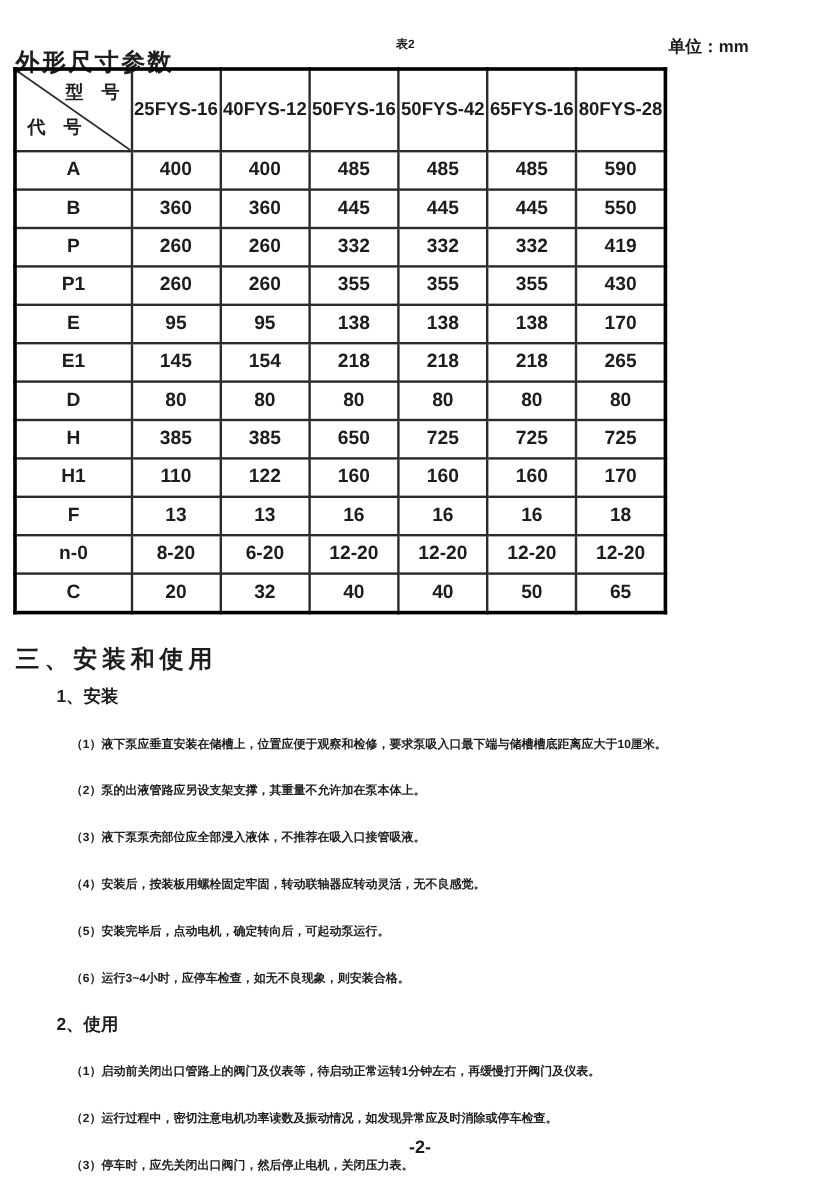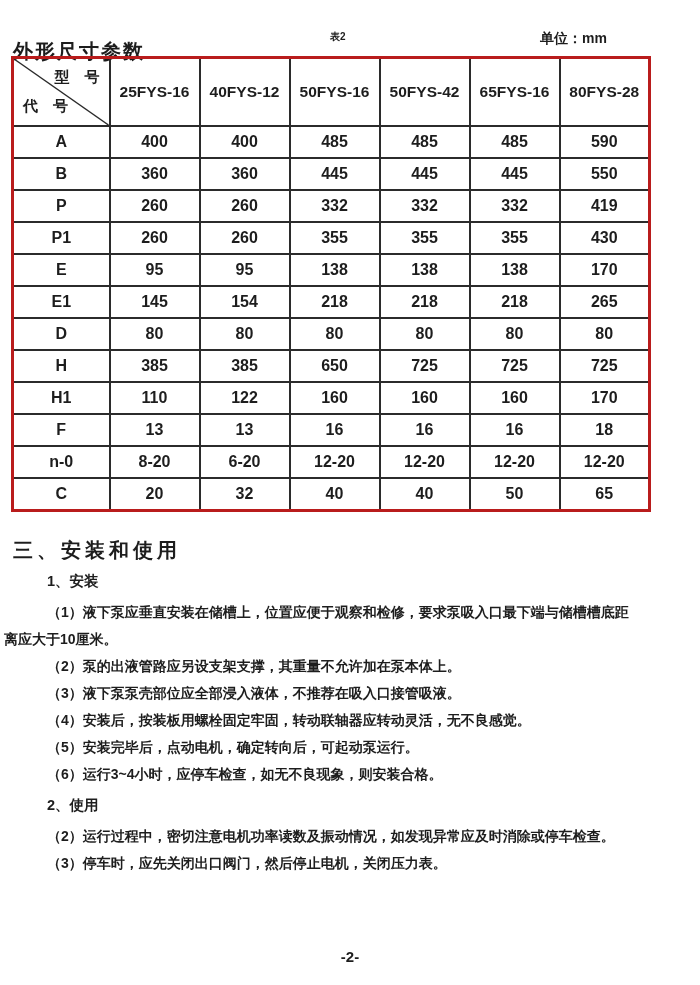--- a/index.html
+++ b/index.html
@@ -16,31 +16,31 @@
   
   .doc-title {
     position: absolute; left: 13px; top: 10px;
     font-size: 20px; letter-spacing: 2px; margin-top: 28px;
   }
   .table-caption {
     position: absolute; left: 330px; top: 30px;
     font-size: 10px;
   }
   .unit-label {
-    position: absolute; left: 540px; top: 30px;
+    position: absolute; left: 557px; top: 30px;
     font-size: 14px;
   }
 
   
   .dim-table {
     position: absolute; left: 11px; top: 56px;
-    width: 640px;
+    width: 545px;
     border-collapse: collapse;
     table-layout: fixed;
-    border: 3px solid #b91c1c;
+    border: 3px solid #000000;
   }
   .dim-table th, .dim-table td {
     border: 2px solid #2b2b2b;
     text-align: center;
     vertical-align: middle;
     padding: 0;
     font-weight: 700;
     color: #1d1d1d;
     overflow: hidden;
   }
@@ -72,23 +72,23 @@
     font-size: 20px;
     letter-spacing: 4px;
     line-height: 28px;
     font-weight: 700;
   }
   .subhead {
     margin: 4px; padding-left: 43px;
     font-size: 14.5px; line-height: 27px;
   }
   .item {
-    margin: 0; padding: 0 6px 0 4px;
+    margin: 12px; padding: 0 6px 0 4px;
     text-indent: 43px;
-    font-size: 14px; line-height: 27px;
+    font-size: 10px; line-height: 27px;
   }
 
   
   .page-number {
     position: absolute; top: 948px; left: 0;
     width: 700px; text-align: center;
     font-size: 15px;
   }
 </style>
 </head>
@@ -245,18 +245,19 @@
   <div id="install-items">
       <p class="item">（1）液下泵应垂直安装在储槽上，位置应便于观察和检修，要求泵吸入口最下端与储槽槽底距离应大于10厘米。</p>
       <p class="item">（2）泵的出液管路应另设支架支撑，其重量不允许加在泵本体上。</p>
       <p class="item">（3）液下泵泵壳部位应全部浸入液体，不推荐在吸入口接管吸液。</p>
       <p class="item">（4）安装后，按装板用螺栓固定牢固，转动联轴器应转动灵活，无不良感觉。</p>
       <p class="item">（5）安装完毕后，点动电机，确定转向后，可起动泵运行。</p>
       <p class="item">（6）运行3~4小时，应停车检查，如无不良现象，则安装合格。</p>
     </div>
   <p class="subhead">2、使用</p>
   <div id="use-items">
+      <p class="item">（1）启动前关闭出口管路上的阀门及仪表等，待启动正常运转1分钟左右，再缓慢打开阀门及仪表。</p>
       <p class="item">（2）运行过程中，密切注意电机功率读数及振动情况，如发现异常应及时消除或停车检查。</p>
       <p class="item">（3）停车时，应先关闭出口阀门，然后停止电机，关闭压力表。</p>
     </div>
 </div>
 
 <div class="page-number">-2-</div>
 
 </body></html>

